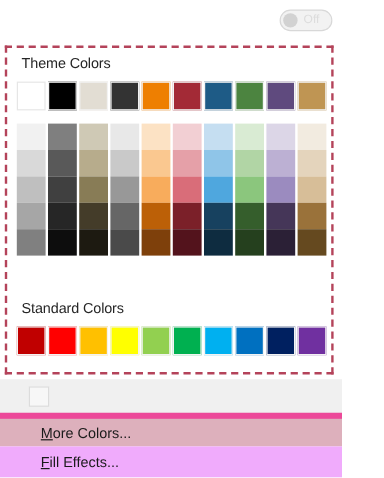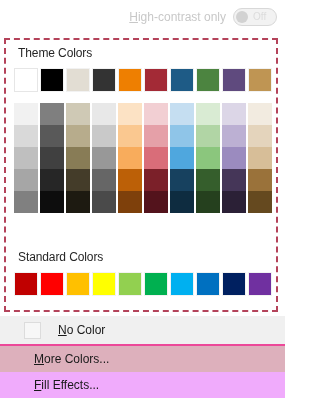--- a/index.html
+++ b/index.html
@@ -140,35 +140,34 @@
     border: 1px solid #dcdcdc;
     background: #f7f7f7;
     margin-left: 24px;
     flex: none;
   }
   #item-no-color .label { margin-left: 17px; }
 
   #item-more-colors {
     top: 344px;
     background: #ddb0bc;
-    border-top: 2px solid #ec4899;
+    border-top: 5px solid #ec4899;
   }
   #item-more-colors .label { margin-left: 34px; }
 
   #item-fill-effects {
     top: 372px;
     height: 26px;
   }
   #item-fill-effects .label { margin-left: 34px; }
 </style>
 </head>
 <body>
 
 <div id="hc-row">
-  <span id="hc-label"><span class="acc">H</span><span>igh-contrast only</span></span>
   <div id="hc-toggle">
     <span id="hc-knob"></span>
     <span id="hc-state">Off</span>
   </div>
 </div>
 
 <div id="palette-focus"></div>
 
 <div class="section-title" id="theme-title">Theme Colors</div>
 <div class="grid" id="theme-main-grid">
@@ -245,21 +244,20 @@
     <span class="swatch" title="#92D050" style="background: rgb(146, 208, 80);"></span>
     <span class="swatch" title="#00B050" style="background: rgb(0, 176, 80);"></span>
     <span class="swatch" title="#00B0F0" style="background: rgb(0, 176, 240);"></span>
     <span class="swatch" title="#0070C0" style="background: rgb(0, 112, 192);"></span>
     <span class="swatch" title="#002060" style="background: rgb(0, 32, 96);"></span>
     <span class="swatch" title="#7030A0" style="background: rgb(112, 48, 160);"></span>
   </div>
 
 <div class="menu-item" id="item-no-color">
   <span id="no-color-swatch"></span>
-  <span class="label"><span class="acc">N</span><span>o Color</span></span>
 </div>
 
 <div class="menu-item" id="item-more-colors">
   <span class="label"><span class="acc">M</span><span>ore Colors...</span></span>
 </div>
 
 <div class="menu-item" id="item-fill-effects">
   <span class="label"><span class="acc">F</span><span>ill Effects...</span></span>
 </div>
 

